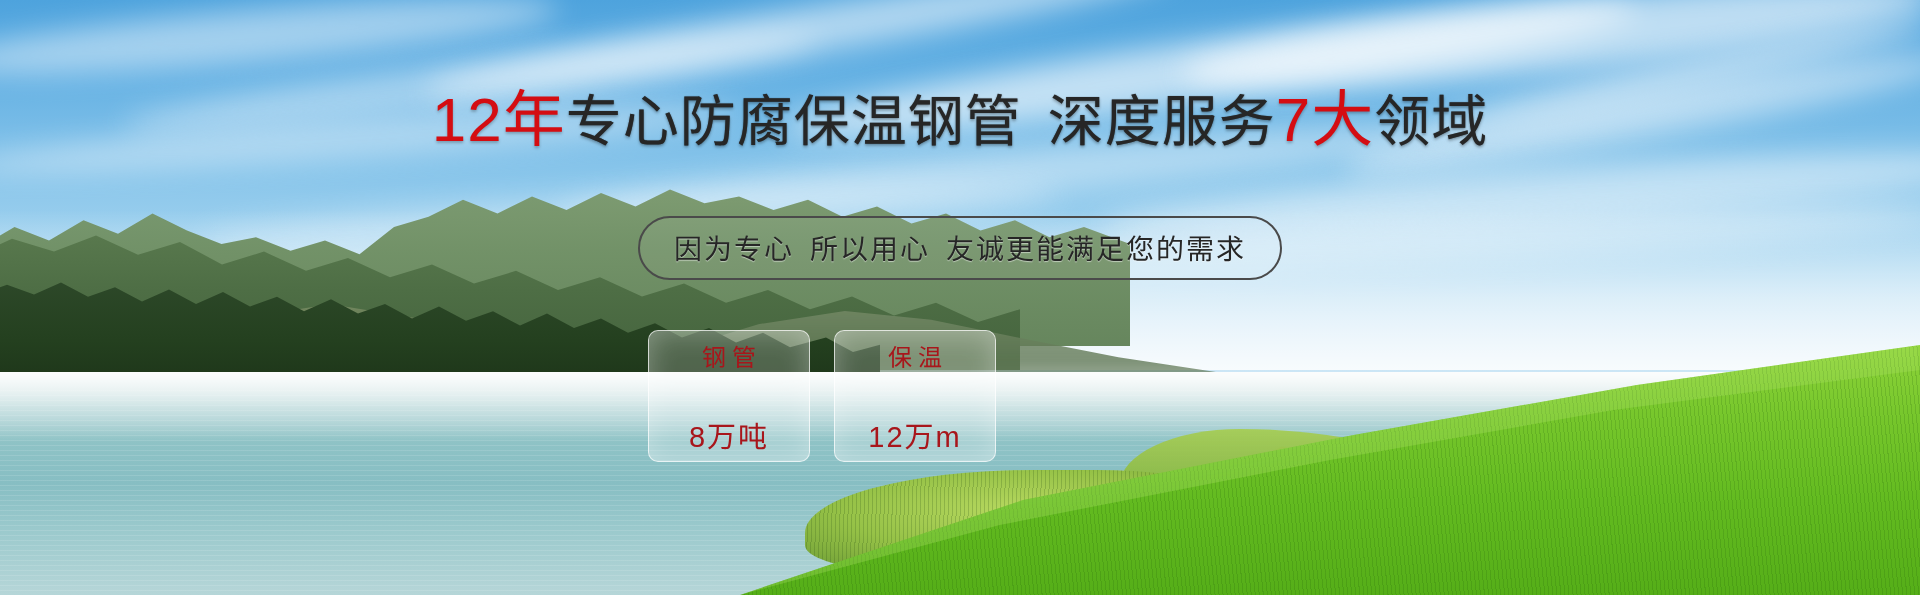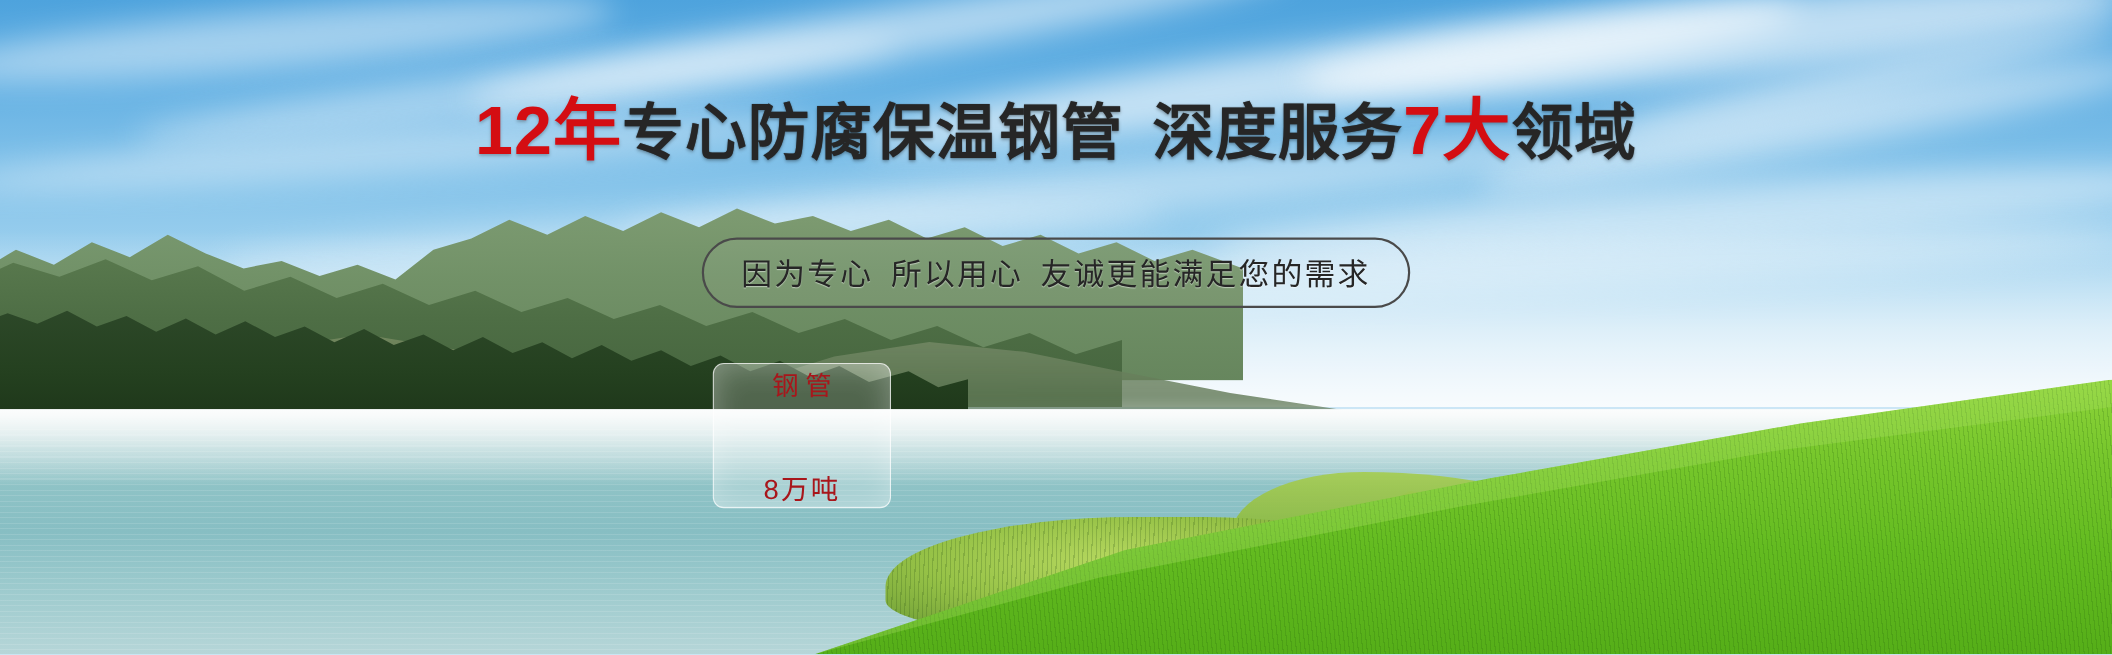--- a/index.html
+++ b/index.html
@@ -261,21 +261,21 @@
     position: absolute;
     left: 0; right: 0; top: 0;
     text-align: center;
   }
 
   .headline {
     margin: 0;
     padding-top: 88px;
     font-size: 56px;
     line-height: 1.04;
-    font-weight: bold;
+    font-weight: normal;
     letter-spacing: 1px;
     color: #262626;
     text-shadow:
       0 2px 3px rgba(0,0,0,.30),
       0 0 1px rgba(0,0,0,.5);
     white-space: nowrap;
   }
   .headline .hl-red {
     color: #d40d12;
     font-size: 62px;
@@ -312,34 +312,34 @@
   .card {
     width: 160px;
     height: 130px;
     border: 1px solid rgba(255,255,255,.75);
     border-radius: 10px;
     background: rgba(255,255,255,.22);
     box-shadow: inset 0 0 28px rgba(255,255,255,.30);
     display: flex;
     flex-direction: column;
     align-items: center;
-    justify-content: space-between;
+    justify-content: center;
     color: #a8161b;
     text-align: center;
     gap: 12px;
   }
   .card-label {
     font-size: 24px;
     letter-spacing: 6px;
     text-indent: 6px;
     margin-bottom: 28px;
     color: #a8161b;
   }
   .card-value {
-    font-size: 25px;
+    font-size: 29px;
     letter-spacing: 2px;
     color: #a8161b;
     white-space: nowrap;
   }
   .card-value sup {
     font-size: .62em;
     vertical-align: super;
     letter-spacing: 0;
   }
 </style>
@@ -402,16 +402,22 @@
   <div class="cards">
 
     <div class="card">
       <div class="card-label">钢管</div>
       <div class="card-value">
         <span>8万吨</span><sup></sup>
       </div>
     </div>
 
 
+    <div class="card">
+      <div class="card-label">保温</div>
+      <div class="card-value">
+        <span>12万m</span><sup></sup>
+      </div>
+    </div>
 
   </div>
 
 </div>
 
 </body></html>

